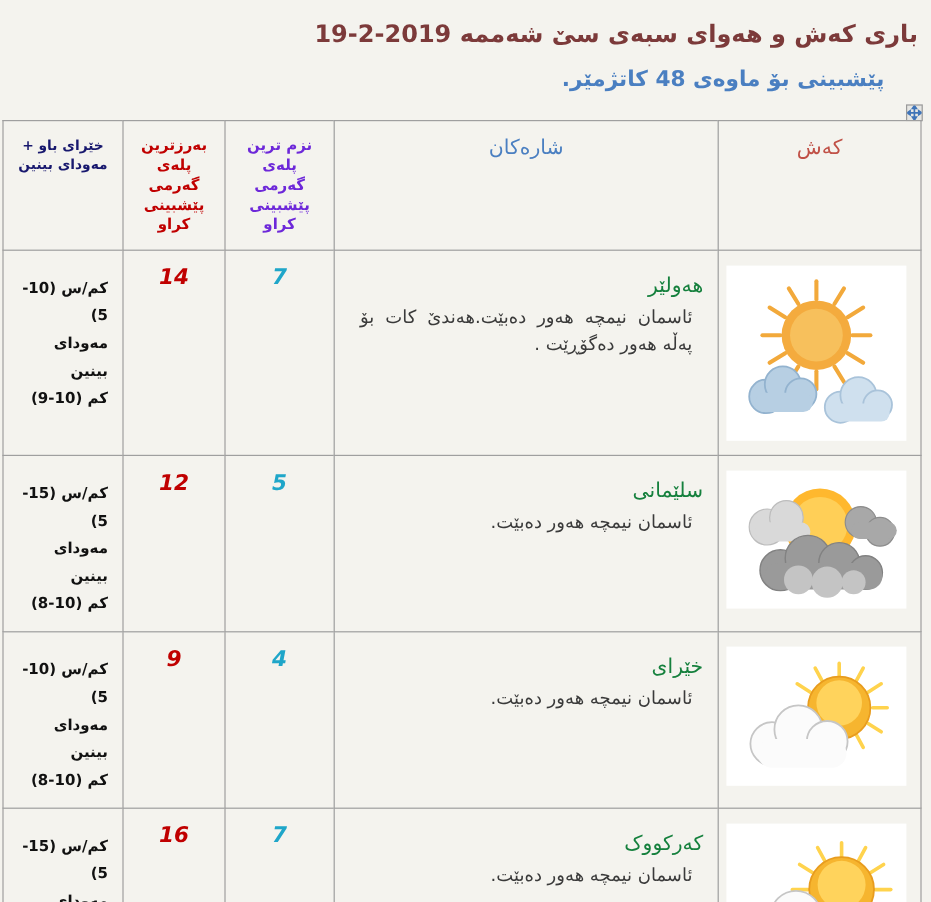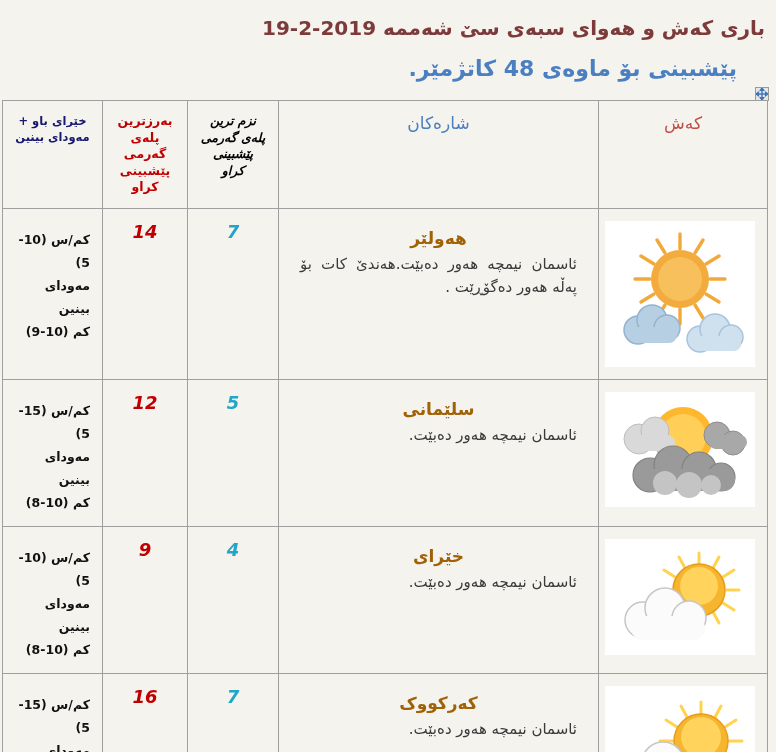--- a/index.html
+++ b/index.html
@@ -10,21 +10,21 @@
   }
   
   .title{
     position:absolute;top:16px;right:11px;left:0;
     direction:rtl;text-align:right;
     font-size:20px;font-weight:bold;color:#7c3a3a;
   }
   .subtitle{
     position:absolute;top:56px;right:39px;left:0;
     direction:rtl;text-align:right;
-    font-size:22px;font-weight:bold;color:#4a7fc1;
+    font-size:18px;font-weight:bold;color:#4a7fc1;
   }
   
   .handle{
     position:absolute;left:755px;top:87px;width:14px;height:14px;
     background:#e6e6e3;border:1px solid #9a9a9a;box-sizing:border-box;
     display:flex;align-items:center;justify-content:center;cursor:move;
   }
   
   table.wx{
     position:absolute;left:2px;top:100px;width:765px;
@@ -47,27 +47,27 @@
 
   .hdr-weather,.hdr-cities{
     font-size:17px;font-weight:normal;text-align:center;padding-top:16px;direction:rtl;
   }
   .hdr-weather{color:#c05046;}
   .hdr-cities{color:#4a7fc1;}
   .hdr-small{
     font-weight:bold;text-align:center;direction:rtl;
     font-size:12.5px;line-height:16.5px;padding-top:4px;
   }
-  .hdr-low{color:#000000;font-style:italic;}
+  .hdr-low{color:#6d28d9;}
   .hdr-high{color:#c00000;}
   .hdr-wind{color:#18186e;font-size:11.5px;line-height:16px;padding-top:6px;}
 
   .city-name{
-    margin-top:7px;text-align:center;direction:rtl;
-    font-size:17px;font-weight:bold;color:#a16207;
+    margin-top:7px;direction:rtl;
+    font-size:17px;font-weight:normal;color:#15803d;
   }
   .desc{
     margin:5px 9px 0 9px;direction:rtl;text-align:justify;
     font-size:15px;line-height:1.55;color:#3a3a3a;
   }
   td.v-mid{vertical-align:middle;font-style:italic;}
   .temp{font-size:18px;font-weight:bold;text-align:center;}
   .temp-high{color:#c00000;}
   .temp-low{color:#1fa6c9;}
 

